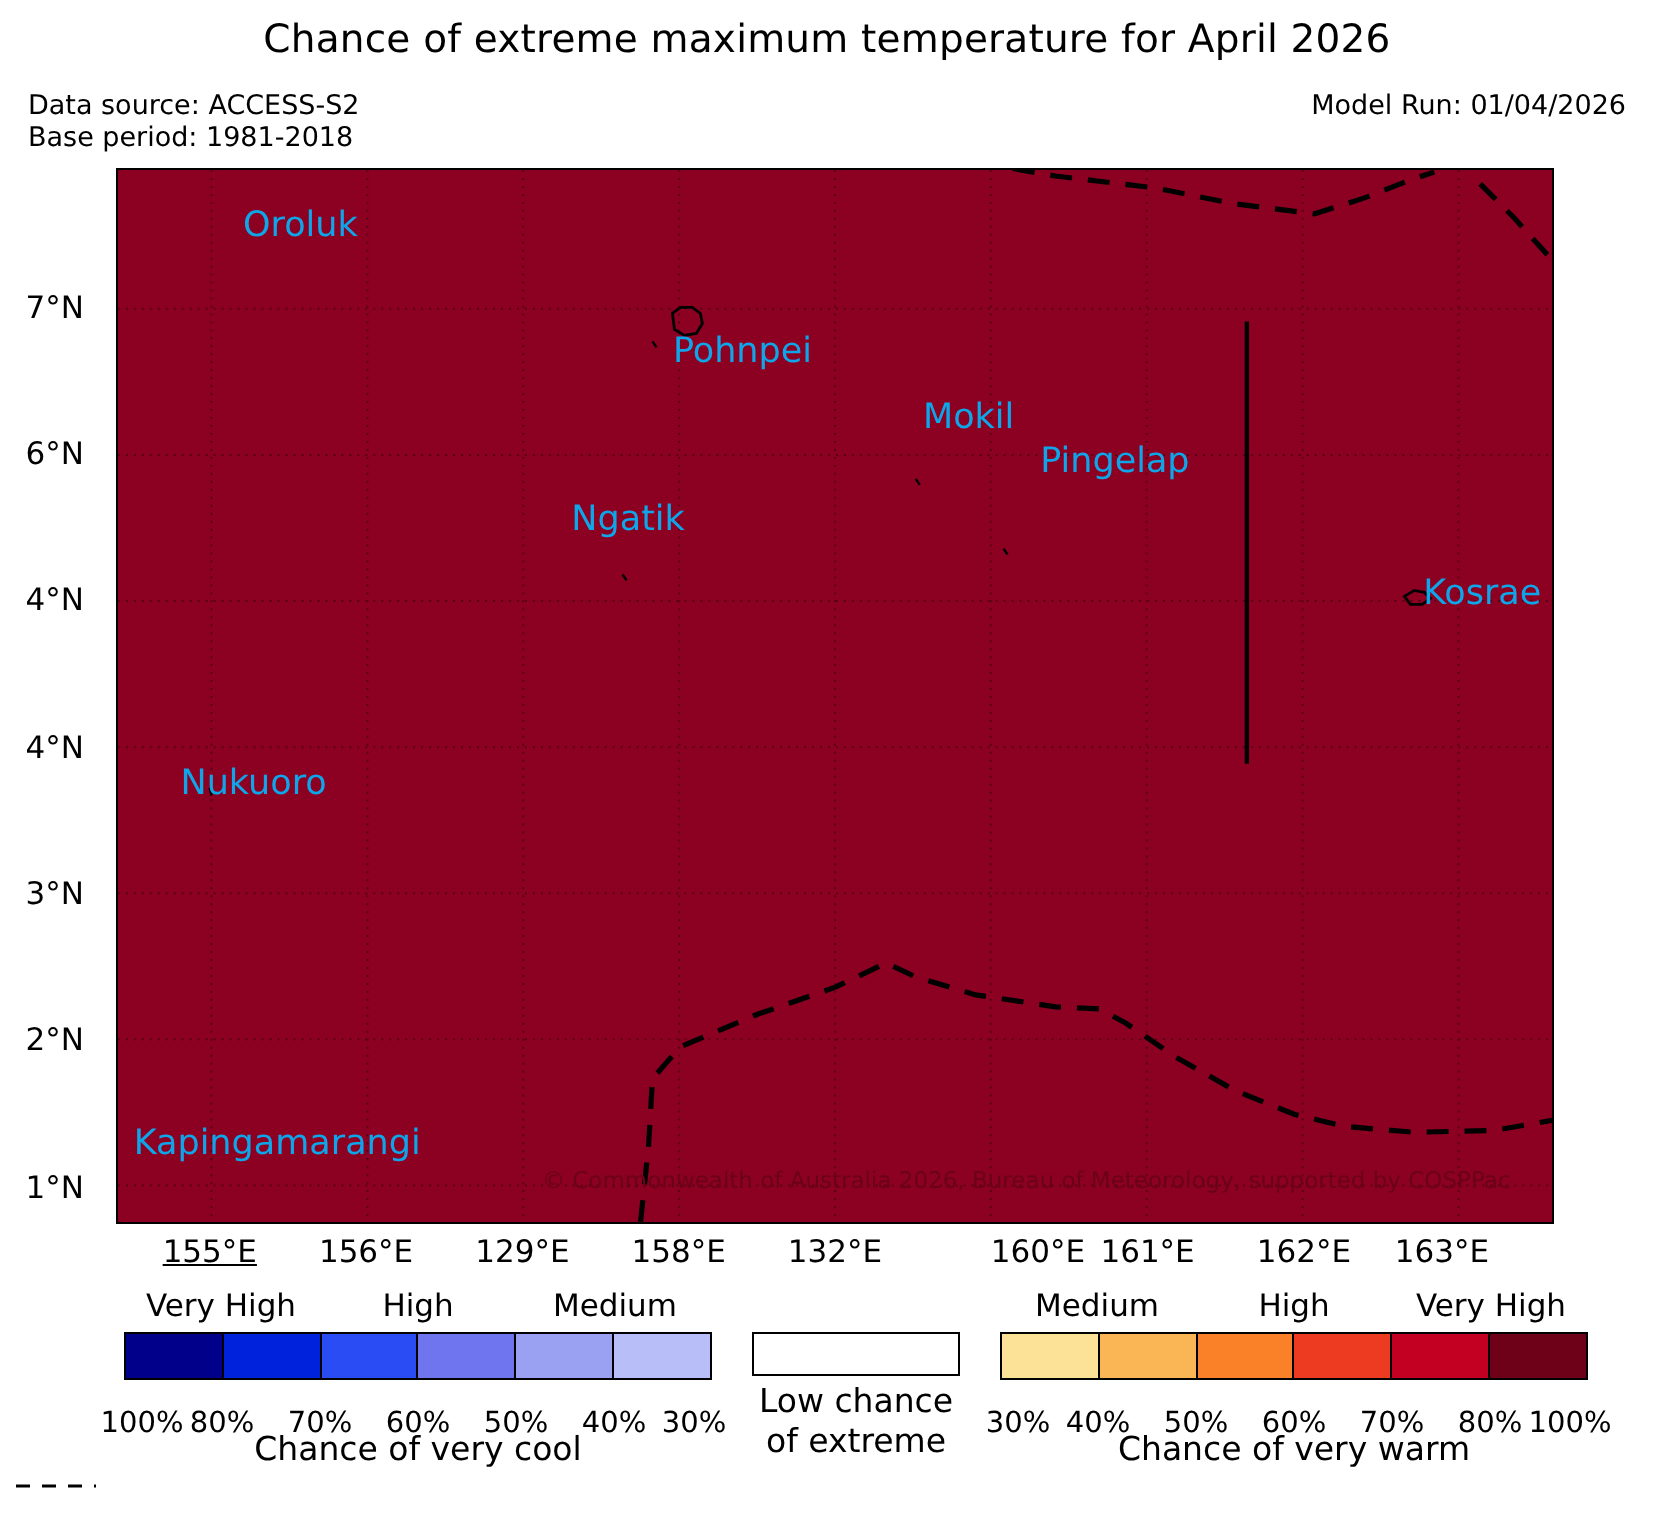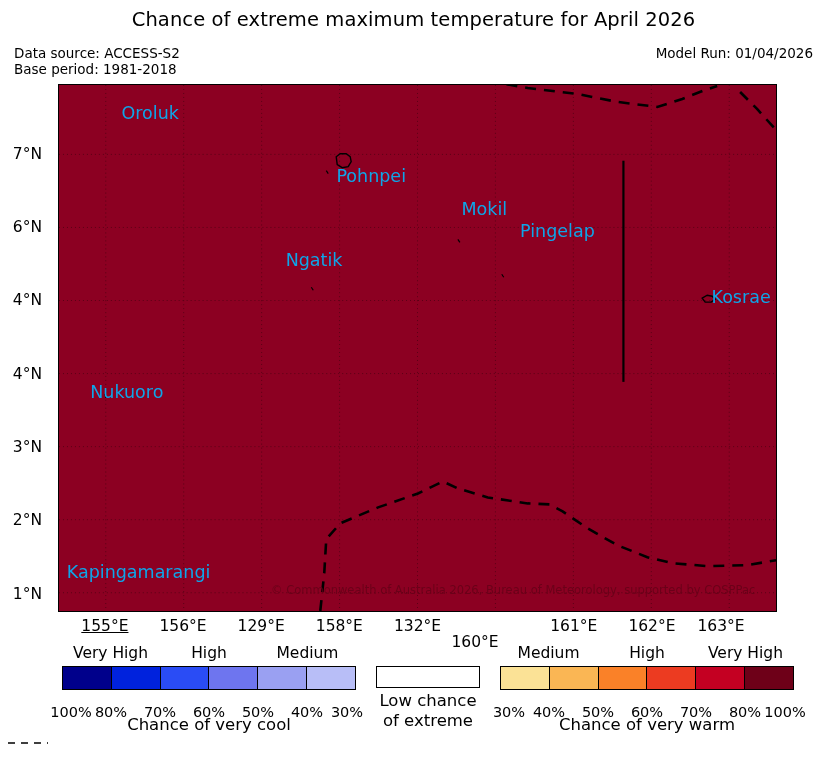--- a/index.html
+++ b/index.html
@@ -276,21 +276,21 @@
     <div class="ytick" style="top: 447px;">3°N</div>
     <div class="ytick" style="top: 520.333px;">2°N</div>
     <div class="ytick" style="top: 593.667px;">1°N</div>
   </div>
 <div id="x-axis">
     <div class="xtick" style="left: 46.8913px; text-decoration: underline;">155°E</div>
     <div class="xtick" style="left: 125.043px;">156°E</div>
     <div class="xtick" style="left: 203.196px;">129°E</div>
     <div class="xtick" style="left: 281.348px;">158°E</div>
     <div class="xtick" style="left: 359.5px;">132°E</div>
-    <div class="xtick" style="left: 417px; margin-top: 16px;">160°E</div>
+    <div class="xtick" style="left: 461px;">160°E</div>
     <div class="xtick" style="left: 515.804px;">161°E</div>
     <div class="xtick" style="left: 593.957px;">162°E</div>
     <div class="xtick" style="left: 663px;">163°E</div>
   </div>
 
 <div class="legend-block" id="legend-cool">
   <div class="legend-cats">
       <span class="legend-cat" style="left: 48.51px;">Very High</span>
       <span class="legend-cat" style="left: 147px;">High</span>
       <span class="legend-cat" style="left: 245.49px;">Medium</span>

